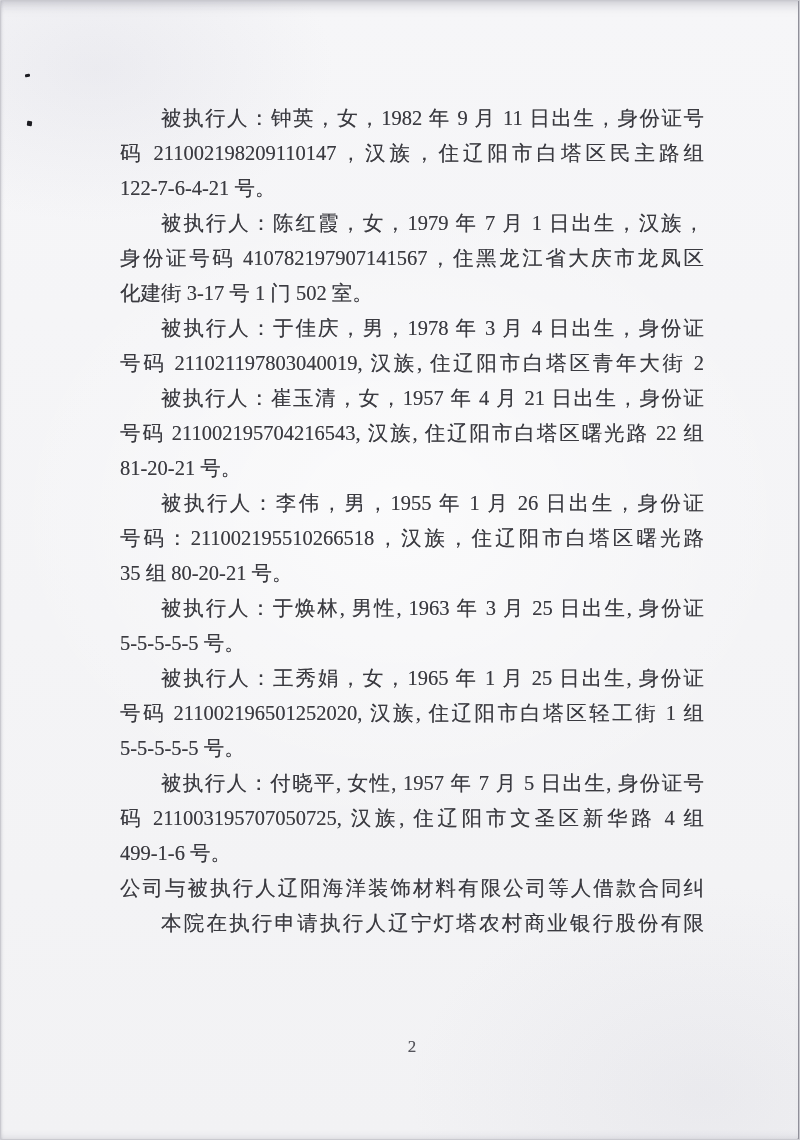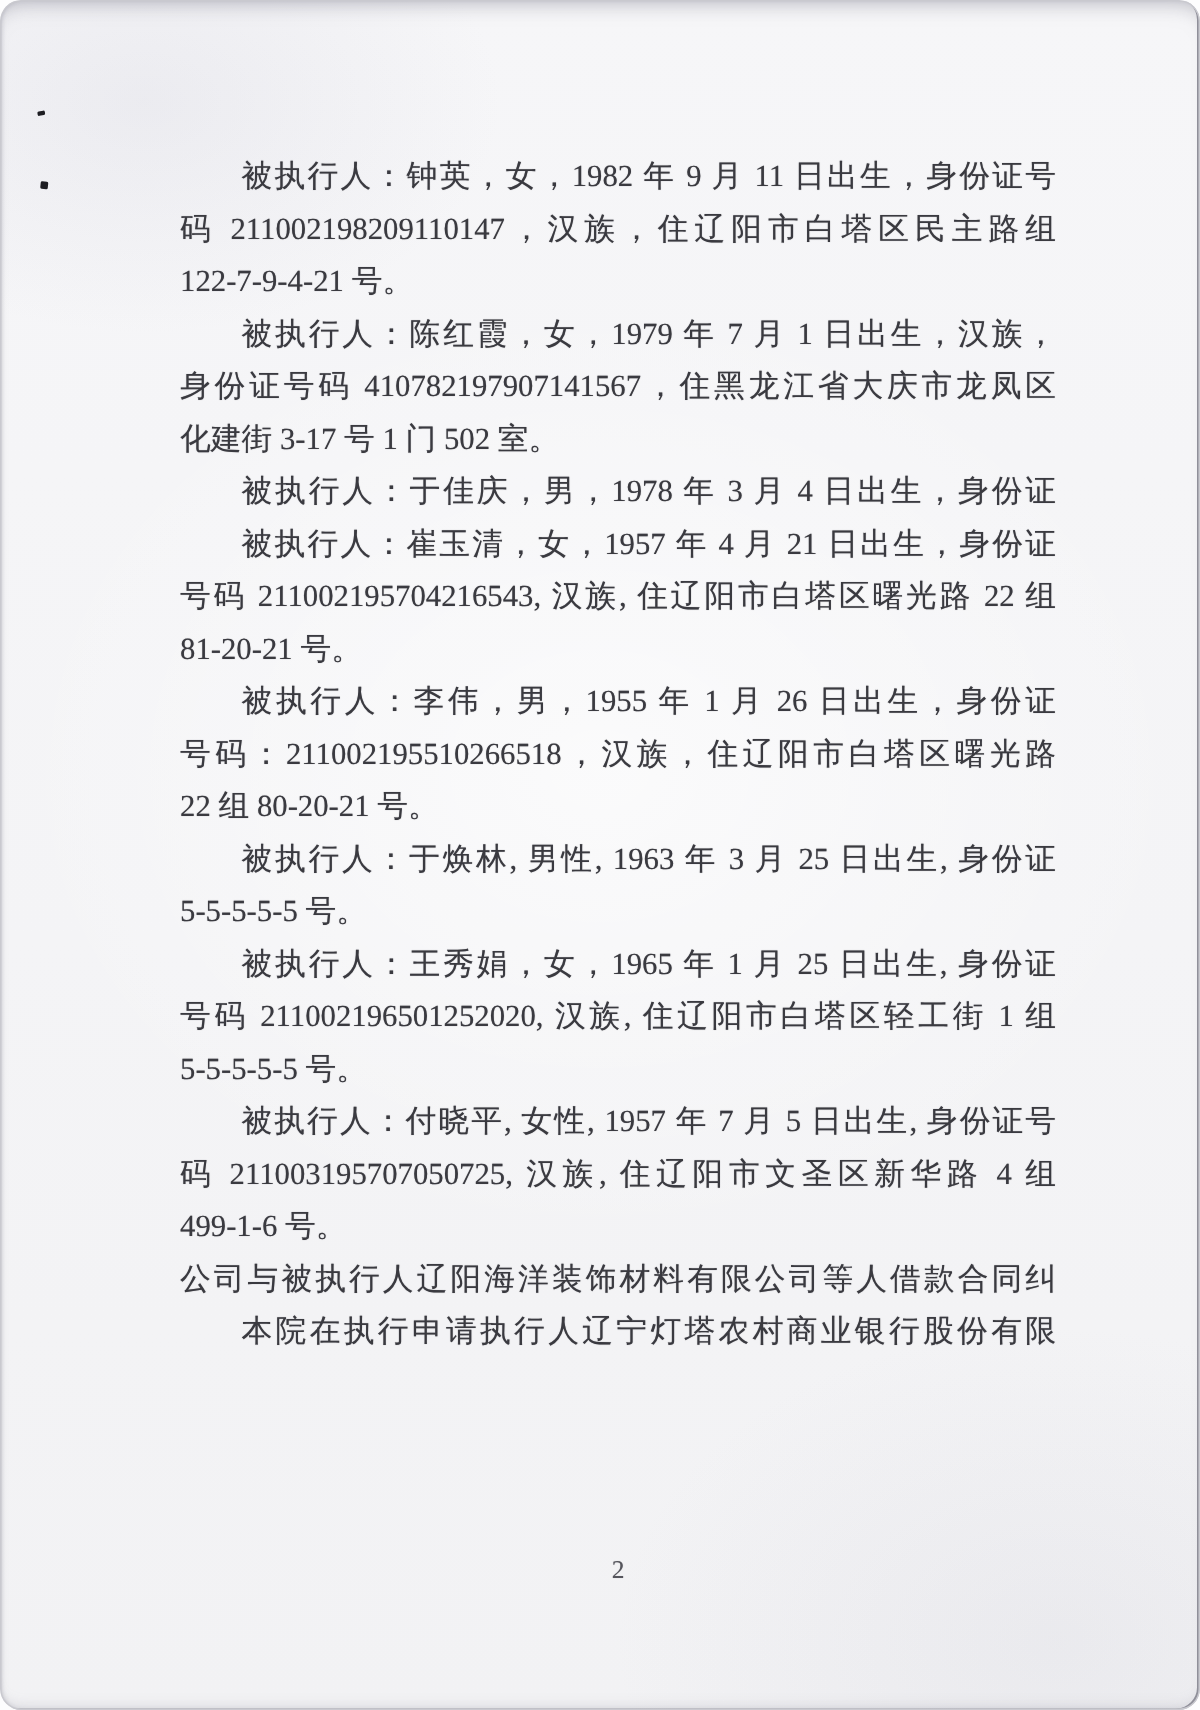--- a/index.html
+++ b/index.html
@@ -9,21 +9,21 @@
     height: 1140px;
     overflow: hidden;
     background: #fdfdfe;
     font-family: "Liberation Serif", "DejaVu Serif", serif;
   }
 
   
   .scan-page {
     position: absolute;
     inset: 0;
-    border-radius: 14px;
+    border-radius: 1px;
     background:
       radial-gradient(ellipse 340px 220px at 12% 6%, rgba(198,198,212,0.22), transparent 70%),
       radial-gradient(ellipse 420px 300px at 88% 96%, rgba(196,196,208,0.18), transparent 70%),
       radial-gradient(ellipse 500px 400px at 50% 45%, rgba(255,255,255,0.6), transparent 80%),
       linear-gradient(180deg, #f6f6f8 0%, #f4f4f6 55%, #f2f2f4 100%);
     box-shadow:
       inset 0 0 0 1px #c9c9cf,
       inset -2px -1px 0 #90909a,
       inset 2px 0 3px -1px rgba(140,140,155,0.45),
       inset 0 12px 14px -11px rgba(125,125,140,0.6),
@@ -84,39 +84,40 @@
 <body>
 
 <div class="scan-page">
   <span class="speck speck-1"></span>
   <span class="speck speck-2"></span>
 
   <div class="text-block">
       <div class="paragraph">
         <div class="line first">被执行人：钟英，女，1982 年 9 月 11 日出生，身份证号</div>
         <div class="line">码 211002198209110147，汉族，住辽阳市白塔区民主路组</div>
-        <div class="line short-last">122-7-9-4-21 号。</div>
+        <div class="line short-last">122-7-6-4-21 号。</div>
       </div>
       <div class="paragraph">
         <div class="line first">被执行人：陈红霞，女，1979 年 7 月 1 日出生，汉族，</div>
         <div class="line">身份证号码 410782197907141567，住黑龙江省大庆市龙凤区</div>
         <div class="line short-last">化建街 3-17 号 1 门 502 室。</div>
       </div>
       <div class="paragraph">
         <div class="line first">被执行人：于佳庆，男，1978 年 3 月 4 日出生，身份证</div>
+        <div class="line">号码 211021197803040019, 汉族, 住辽阳市白塔区青年大街 2</div>
       </div>
       <div class="paragraph">
         <div class="line first">被执行人：崔玉清，女，1957 年 4 月 21 日出生，身份证</div>
         <div class="line">号码 211002195704216543, 汉族, 住辽阳市白塔区曙光路 22 组</div>
         <div class="line short-last">81-20-21 号。</div>
       </div>
       <div class="paragraph">
         <div class="line first">被执行人：李伟，男，1955 年 1 月 26 日出生，身份证</div>
         <div class="line">号码：211002195510266518，汉族，住辽阳市白塔区曙光路</div>
-        <div class="line short-last">22 组 80-20-21 号。</div>
+        <div class="line short-last">35 组 80-20-21 号。</div>
       </div>
       <div class="paragraph">
         <div class="line first">被执行人：于焕林, 男性, 1963 年 3 月 25 日出生, 身份证</div>
         <div class="line short-last">5-5-5-5-5 号。</div>
       </div>
       <div class="paragraph">
         <div class="line first">被执行人：王秀娟，女，1965 年 1 月 25 日出生, 身份证</div>
         <div class="line">号码 211002196501252020, 汉族, 住辽阳市白塔区轻工街 1 组</div>
         <div class="line short-last">5-5-5-5-5 号。</div>
       </div>

